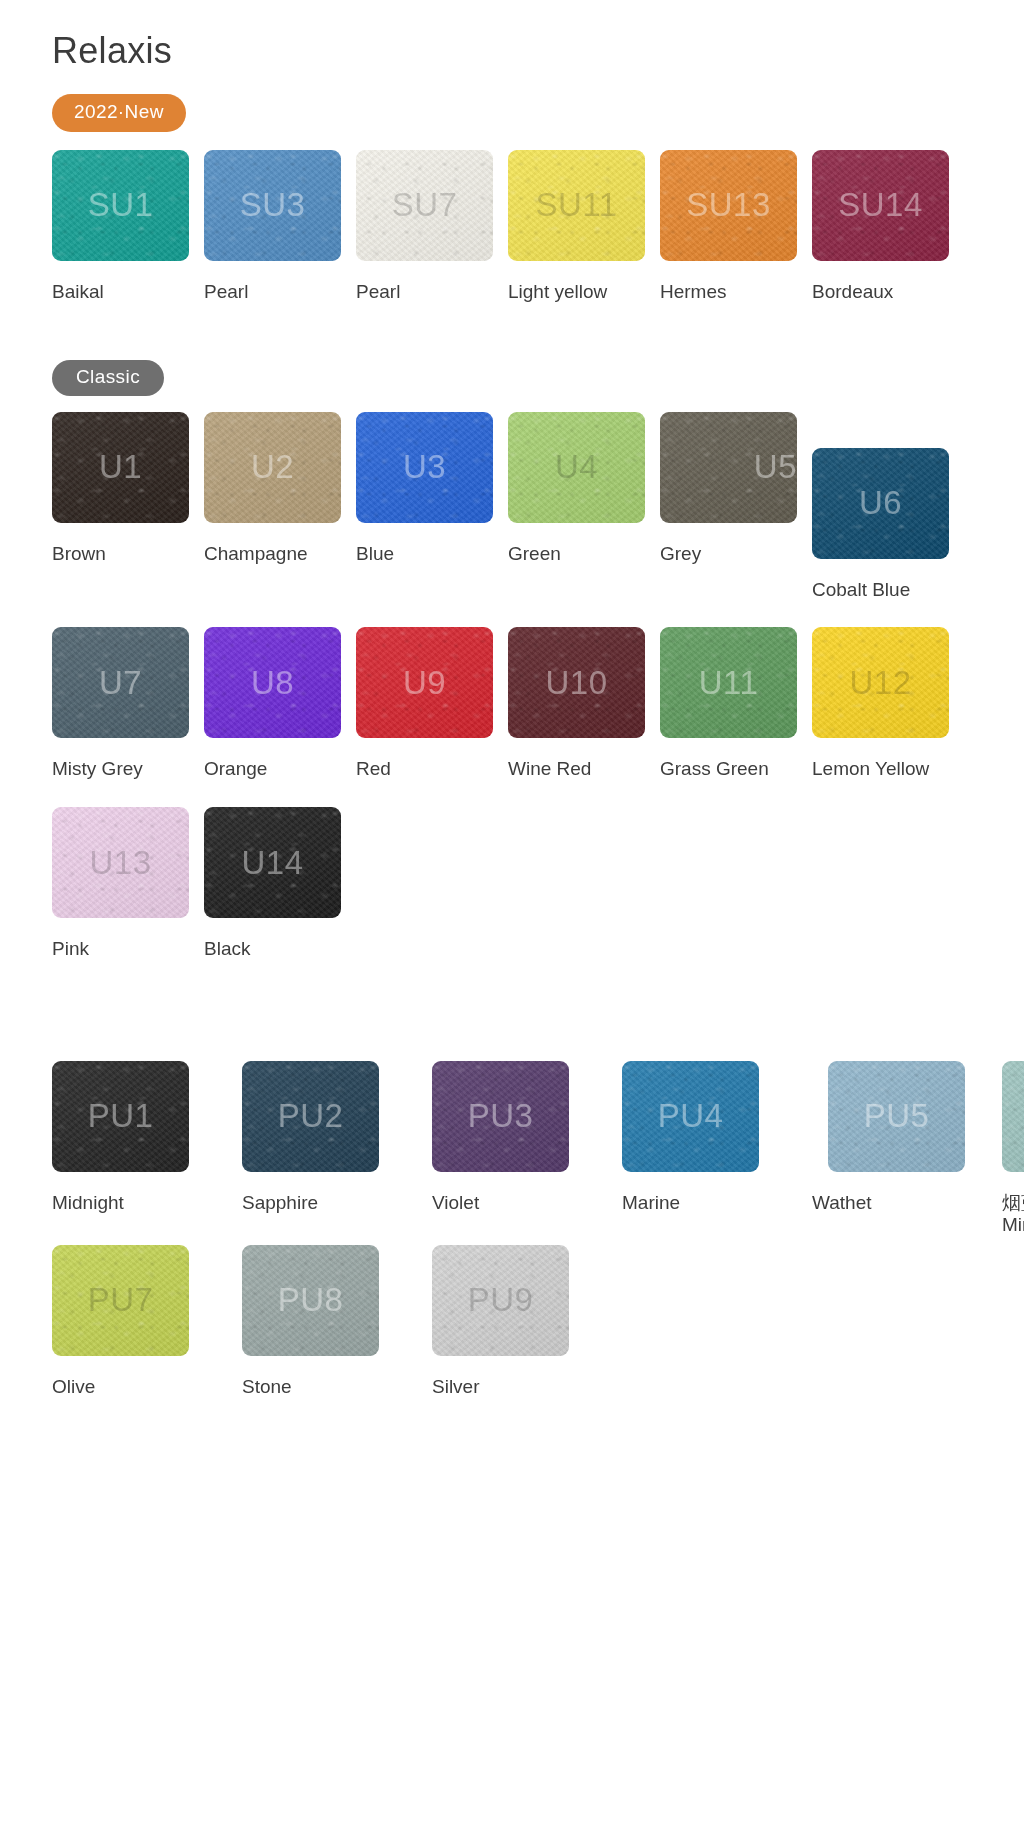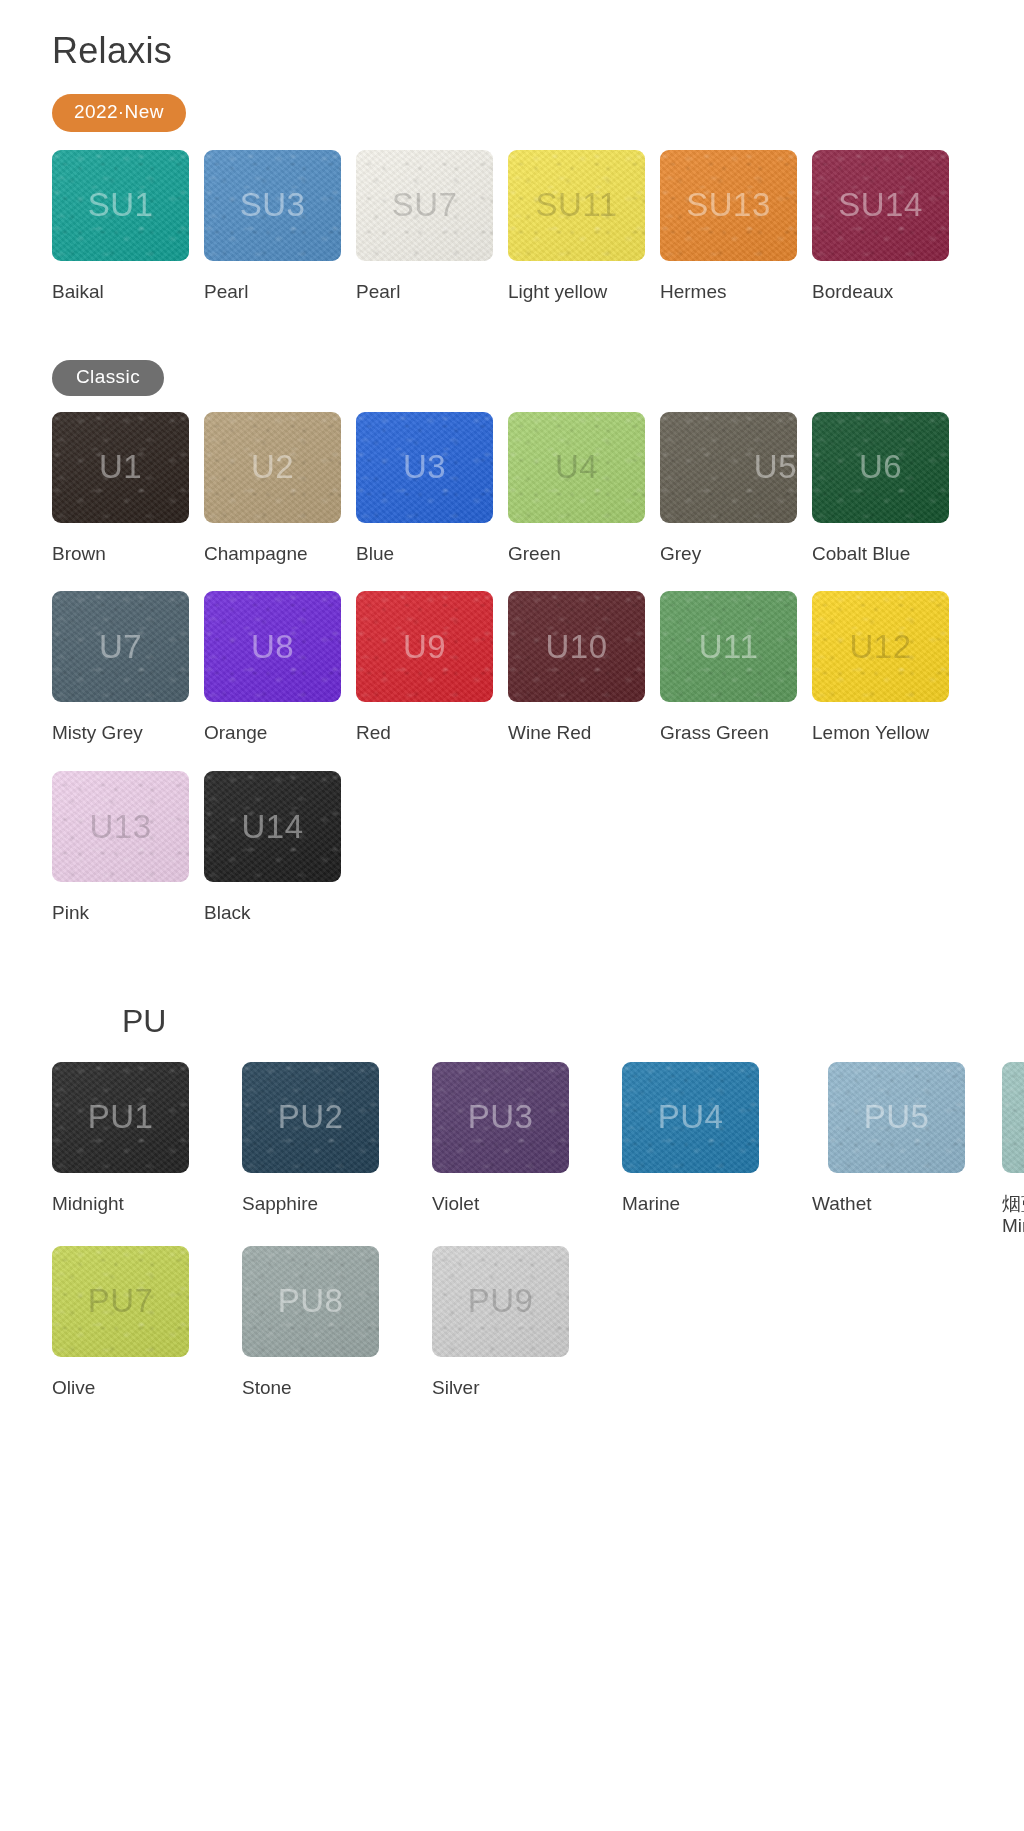--- a/index.html
+++ b/index.html
@@ -231,21 +231,21 @@
       </div>
       <div class="cell">
         <div class="swatch" style="background: rgb(98, 93, 80); justify-content: flex-end;">
           <span class="swatch-code">U5</span>
         </div>
         <div class="name-wrap">
           <div class="sw-name">Grey</div>
         </div>
       </div>
       <div class="cell">
-        <div class="swatch" style="background: #14532d;">
+        <div class="swatch" style="background: #0c4a6e; margin-top: 36px;">
           <span class="swatch-code">U6</span>
         </div>
         <div class="name-wrap">
           <div class="sw-name">Cobalt Blue</div>
         </div>
       </div>
     </div>
   <div style="height:26px"></div>
   <div class="grid" id="g-1-1">
       <div class="cell">
@@ -311,21 +311,20 @@
         <div class="swatch" style="background: rgb(29, 29, 29);">
           <span class="swatch-code">U14</span>
         </div>
         <div class="name-wrap">
           <div class="sw-name">Black</div>
         </div>
       </div>
     </div>
 
   <div class="gap-big"></div>
-  <div class="section-head">PU</div>
   <div style="height:22px"></div>
   <div class="grid pu" id="g-2-0">
       <div class="cell">
         <div class="swatch" style="background: rgb(35, 35, 35);">
           <span class="swatch-code">PU1</span>
         </div>
         <div class="name-wrap">
           <div class="sw-name">Midnight</div>
         </div>
       </div>

